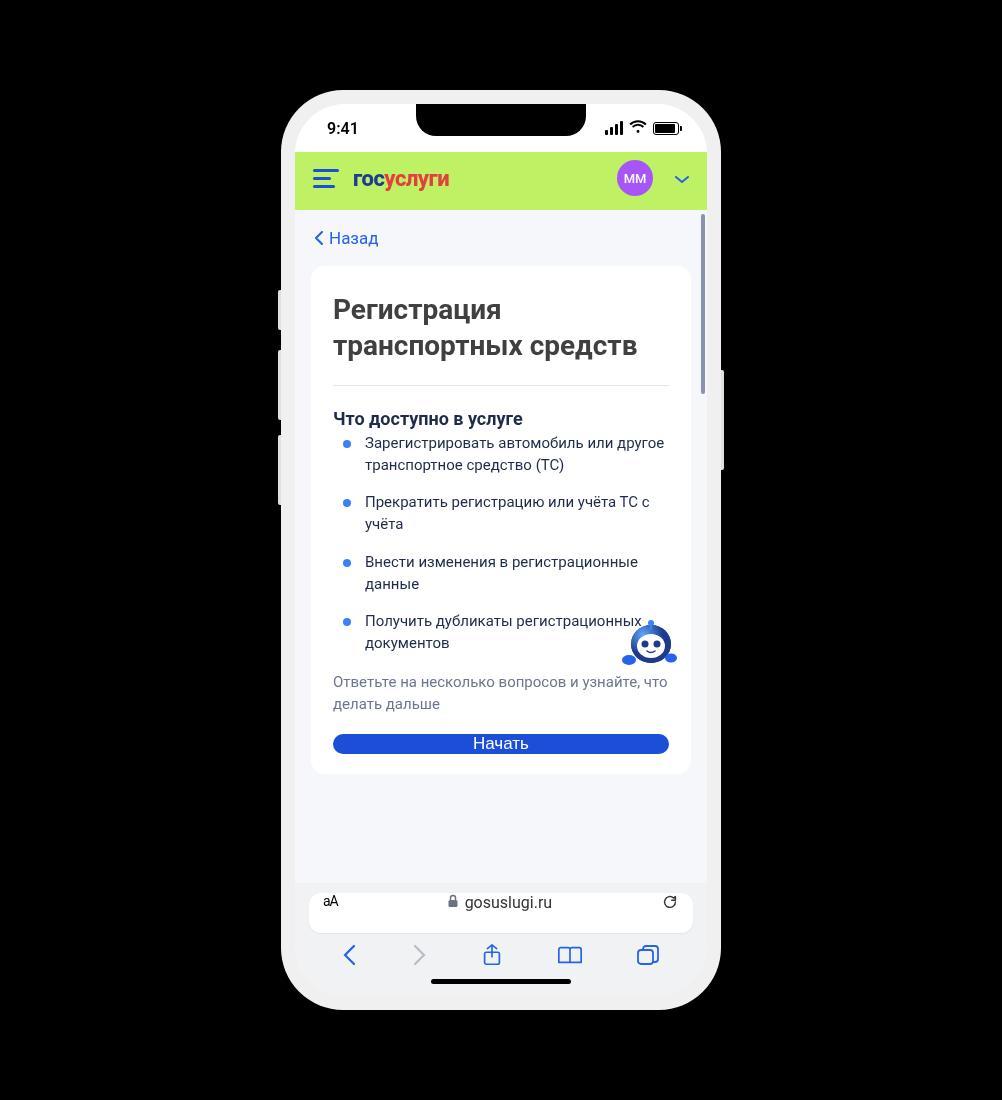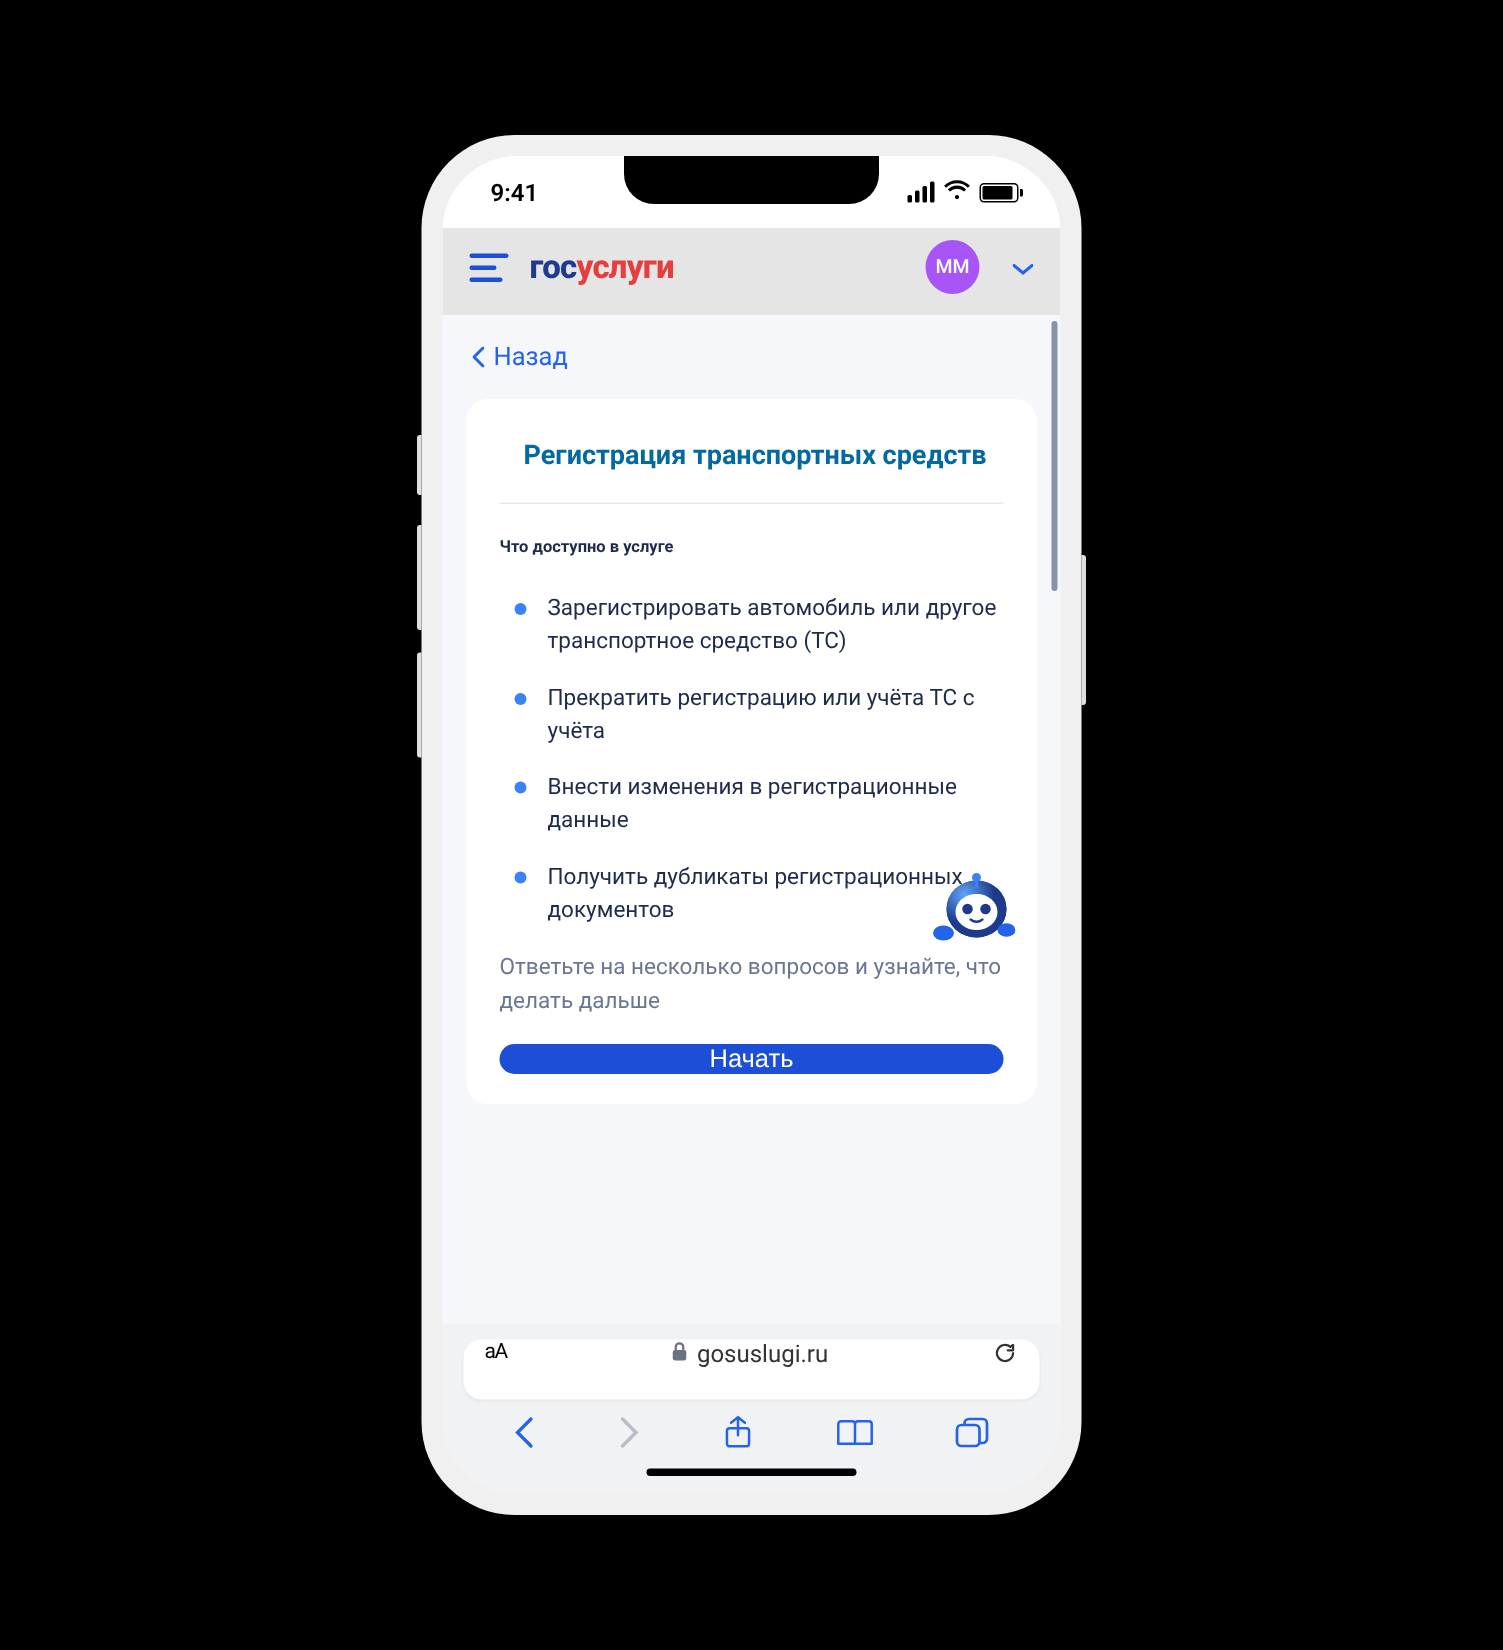--- a/index.html
+++ b/index.html
@@ -83,21 +83,21 @@
   .signal span:nth-child(1){height:5px}
   .signal span:nth-child(2){height:8px}
   .signal span:nth-child(3){height:11px}
   .signal span:nth-child(4){height:14px}
   .wifi svg { width: 18px; height: 14px; }
   .battery { width: 26px; height: 13px; border: 1.5px solid #000; border-radius: 3px; position: relative; }
   .battery::after { content:""; position:absolute; right:-4px; top:3px; width:2px; height:5px; background:#000; border-radius:0 1px 1px 0;}
   .battery-fill { width: 20px; height: 9px; background:#000; margin:1px; border-radius:1px;}
 
   .app-header {
-    background: #e5e5e5;
+    background: #bef264;
     display: flex;
     align-items: center;
     padding: 8px 18px 14px;
     gap: 14px;
   }
   .hamburger { width: 26px; display:flex; flex-direction:column; gap:5px; cursor:pointer;}
   .hamburger span { height:3px; background:#1c4ed8; border-radius:2px;}
   .hamburger span:nth-child(2){width:70%}
   .hamburger span:nth-child(3){width:85%}
   .logo { font-weight: 800; font-size: 22px; letter-spacing: -0.5px; flex:1;}
@@ -124,26 +124,26 @@
   .back-link {
     display:flex; align-items:center; gap:6px;
     padding: 18px 20px 14px;
     color:#2563eb; font-size:17px; cursor:pointer;text-align:center;
   }
   .card {
     background:#fff; margin: 4px 16px 0;
     border-radius: 14px; padding: 26px 22px 20px;
   }
   .page-title {
-    font-size: 18px; font-weight: 700; color:#0369a1;
-    line-height:1.3; margin-bottom: 20px; margin-left: 16px;
+    font-size: 28px; font-weight: 700; color:#404040;
+    line-height:1.3; margin-bottom: 20px;
   }
   .divider { height:1px; background:#e2e6ee; margin-bottom:22px;}
   .section-title {
-    font-size:11px; font-weight:700; color:#1e2b4a; margin-bottom:24px;
+    font-size:18px; font-weight:700; color:#1e2b4a; margin-bottom:4px;
   }
   .bullet-list { list-style:none; }
   .bullet-list li {
     display:flex; gap:14px; margin-bottom:16px;
     font-size:15px; color:#1e2b4a; line-height:1.45;
   }
   .bullet-list li::before {
     content:""; flex-shrink:0;
     width:8px; height:8px; border-radius:50%;
     background:#3b82f6; margin-top:7px; margin-left:10px;

